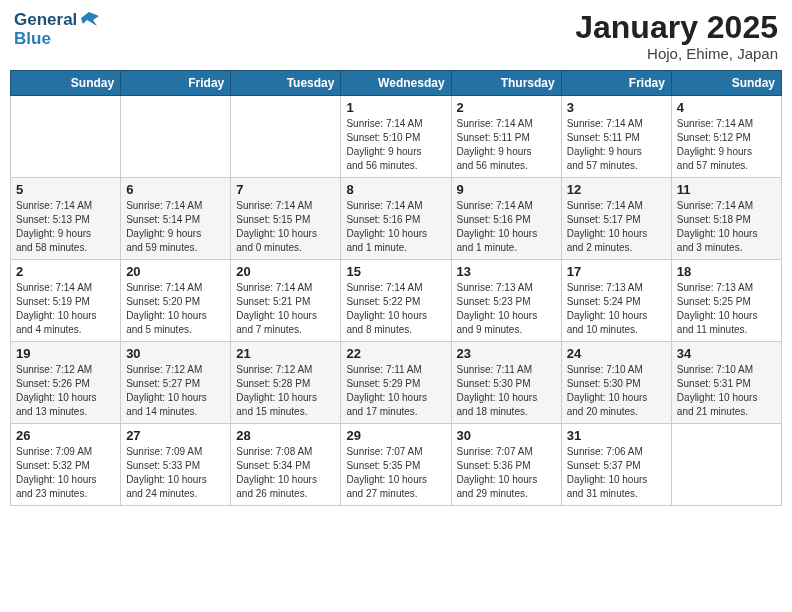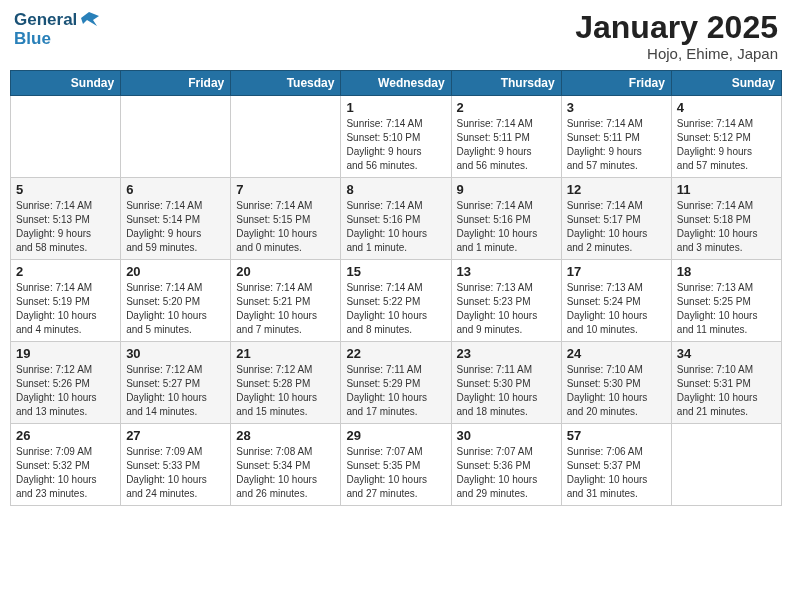--- a/index.html
+++ b/index.html
@@ -236,19 +236,19 @@
         </td>
         <td>
           <span class="day-num">29</span>
           <div class="day-info">Sunrise: 7:07 AM<br>Sunset: 5:35 PM<br>Daylight: 10 hours<br>and 27 minutes.</div>
         </td>
         <td>
           <span class="day-num">30</span>
           <div class="day-info">Sunrise: 7:07 AM<br>Sunset: 5:36 PM<br>Daylight: 10 hours<br>and 29 minutes.</div>
         </td>
         <td>
-          <span class="day-num">57</span>
+          <span class="day-num">31</span>
           <div class="day-info">Sunrise: 7:06 AM<br>Sunset: 5:37 PM<br>Daylight: 10 hours<br>and 31 minutes.</div>
         </td>
         <td class="empty-cell"></td>
       </tr>
     </tbody>
 </table>
 
 </body></html>

